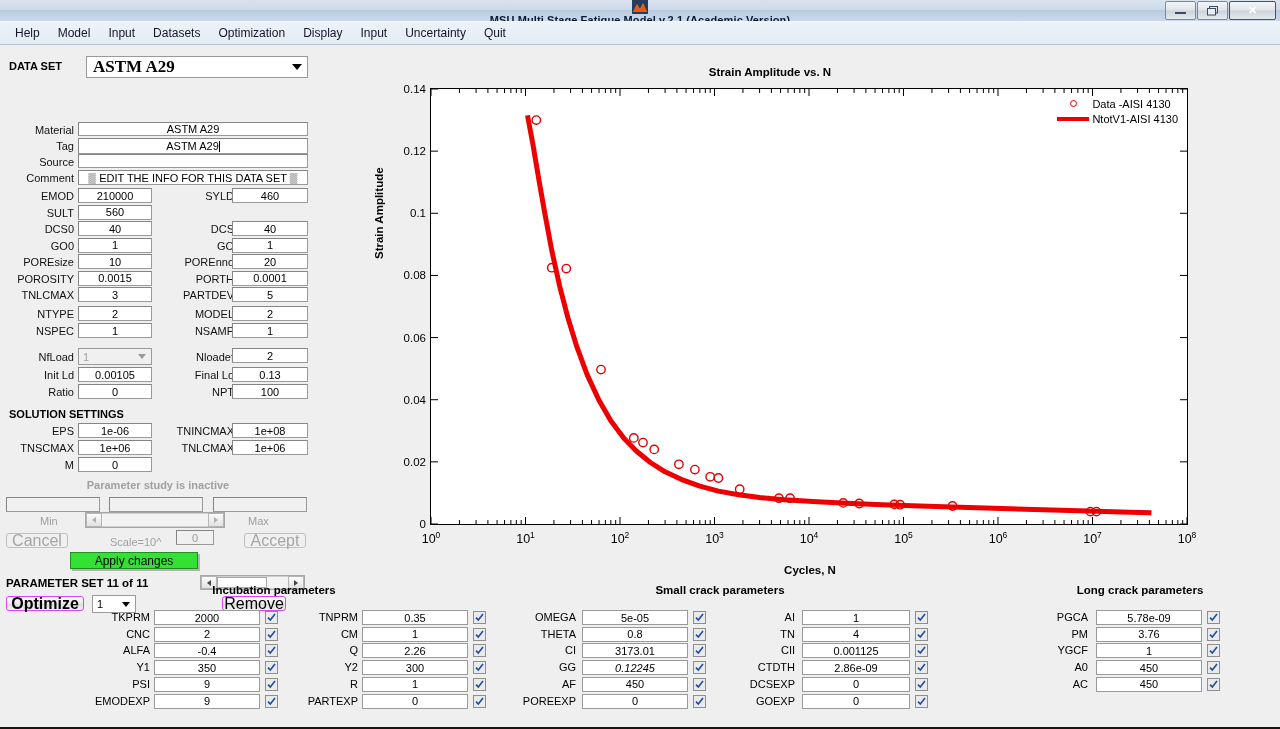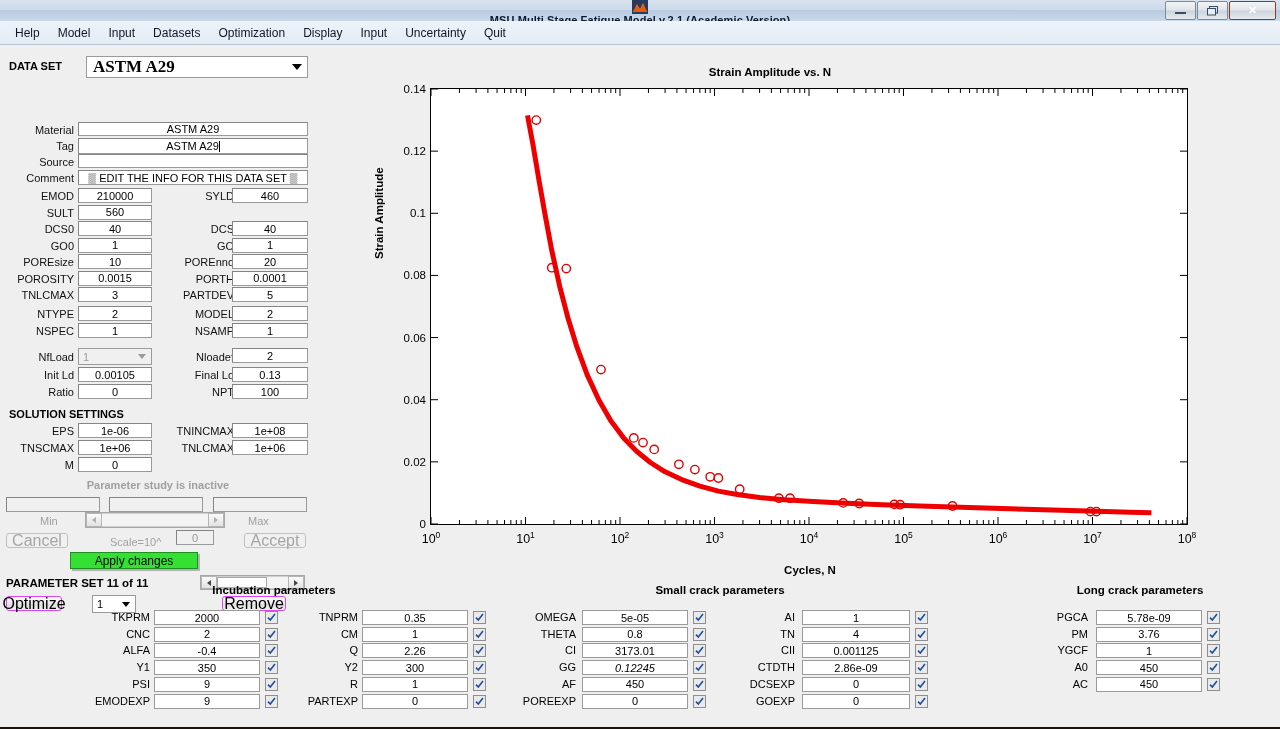--- a/index.html
+++ b/index.html
@@ -309,21 +309,21 @@
         <div class="sbtn">
             <div class="tri-l"></div>
           </div>
         <div class="strack">
             <div class="sthumb" style="left:0;width:48px;"></div>
           </div>
         <div class="sbtn">
             <div class="tri-r"></div>
           </div>
       </div>
-      <div class="btn" style="left:6px;top:550px;width:56px;height:15px;">Optimize</div>
+      <div class="btn" style="left:6px;top:550px;width:78px;height:15px;font-weight:bold;">Optimize</div>
       <div class="combo2" style="left:92px;top:549px;width:44px;height:18px;">
         <div class="cv2">1</div>
         <div class="arrowbox" style="width:18px;display:flex;align-items:center;justify-content:center;">
             <div class="tri-down sm"></div>
           </div>
       </div>
       <div class="btn" style="left:222px;top:550px;width:64px;height:15px;">Remove</div>
     </div>
 
     <div class="plotwrap">
@@ -530,20 +530,34 @@
             <div class="xtick" style="left: 0px;">10<sup>0</sup></div>
             <div class="xtick" style="left: 94.5px;">10<sup>1</sup></div>
             <div class="xtick" style="left: 189px;">10<sup>2</sup></div>
             <div class="xtick" style="left: 283.5px;">10<sup>3</sup></div>
             <div class="xtick" style="left: 378px;">10<sup>4</sup></div>
             <div class="xtick" style="left: 472.5px;">10<sup>5</sup></div>
             <div class="xtick" style="left: 567px;">10<sup>6</sup></div>
             <div class="xtick" style="left: 661.5px;">10<sup>7</sup></div>
             <div class="xtick" style="left: 756px;">10<sup>8</sup></div>
           </div>
+        <div class="legend">
+          <div class="legrow">
+            <div class="legsym">
+                <div class="legcirc"></div>
+              </div>
+            <div class="legtxt">Data -AISI 4130</div>
+          </div>
+          <div class="legrow">
+            <div class="legsym">
+                <div class="legline"></div>
+              </div>
+            <div class="legtxt">NtotV1-AISI 4130</div>
+          </div>
+        </div>
       </div>
     </div>
 
     <div class="paramsec" style="left:0px;width:460px;padding-left:44px;">
       <div class="ptitle" style="width:460px;">Incubation parameters</div>
       <div id="incgrid" style="position:relative;">
           <div class="plbl" style="left: 10px; top: 14px; width: 96px;">TKPRM</div>
           <div class="pfld" style="left: 110px; top: 14px; width: 106px;">2000</div>
           <div class="chk" style="left: 221px; top: 15px;">
             <svg width="9" height="9" viewBox="0 0 9 9">

